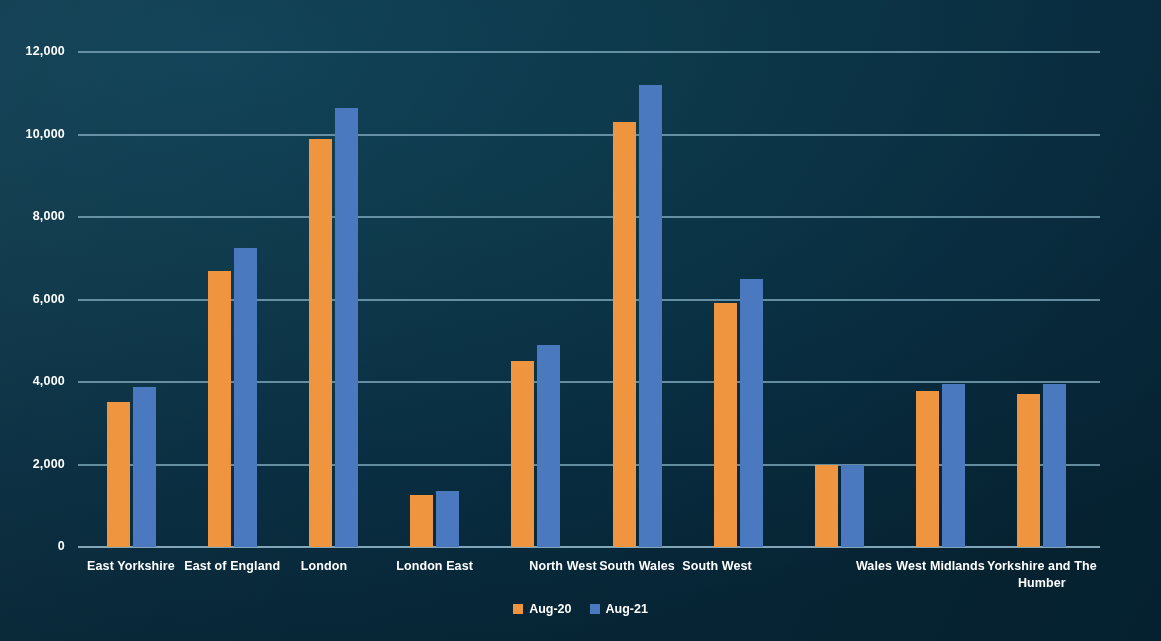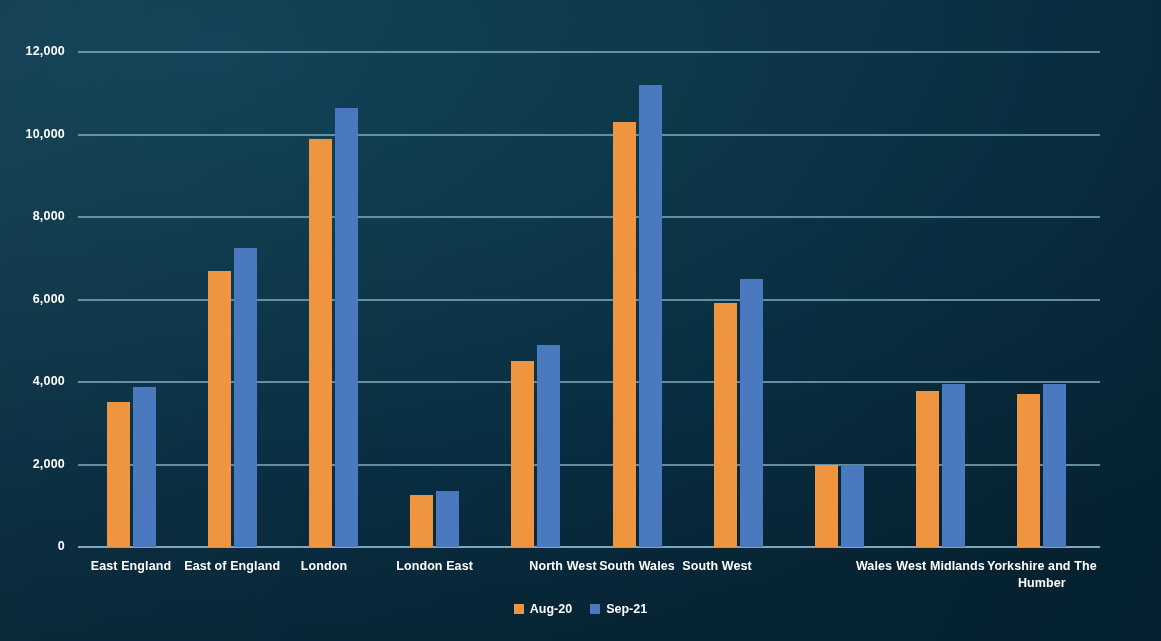--- a/index.html
+++ b/index.html
@@ -158,36 +158,36 @@
         <div class="bar s0" style="left: 713.7px; height: 244.2px;"></div>
         <div class="bar s1" style="left: 739.7px; height: 268.125px;"></div>
         <div class="bar s0" style="left: 814.9px; height: 81.675px;"></div>
         <div class="bar s1" style="left: 840.9px; height: 82.5px;"></div>
         <div class="bar s0" style="left: 916.1px; height: 156.338px;"></div>
         <div class="bar s1" style="left: 942.1px; height: 163.35px;"></div>
         <div class="bar s0" style="left: 1017.3px; height: 153.45px;"></div>
         <div class="bar s1" style="left: 1043.3px; height: 162.938px;"></div>
       </div>
     <div id="xlabels">
-        <div class="xlabel" style="left: 56px;">East England</div>
+        <div class="xlabel" style="left: 56px;">East Yorkshire</div>
         <div class="xlabel" style="left: 157.2px;">East of England</div>
         <div class="xlabel" style="left: 249px;">London</div>
         <div class="xlabel" style="left: 359.6px;">London East</div>
         <div class="xlabel" style="left: 488px;">North West</div>
         <div class="xlabel" style="left: 562px;">South Wales</div>
         <div class="xlabel" style="left: 642px;">South West</div>
         <div class="xlabel" style="left: 799px;">Wales</div>
         <div class="xlabel" style="left: 865.6px;">West Midlands</div>
         <div class="xlabel" style="left: 966.8px;">Yorkshire and The Humber</div>
       </div>
 
     <div class="legend" id="legend">
         <div class="legend-item">
           <span class="legend-swatch s0"></span>
           <span class="legend-label">Aug-20</span>
         </div>
         <div class="legend-item">
           <span class="legend-swatch s1"></span>
-          <span class="legend-label">Sep-21</span>
+          <span class="legend-label">Aug-21</span>
         </div>
       </div>
   </div>
 </div>
 
 </body></html>

